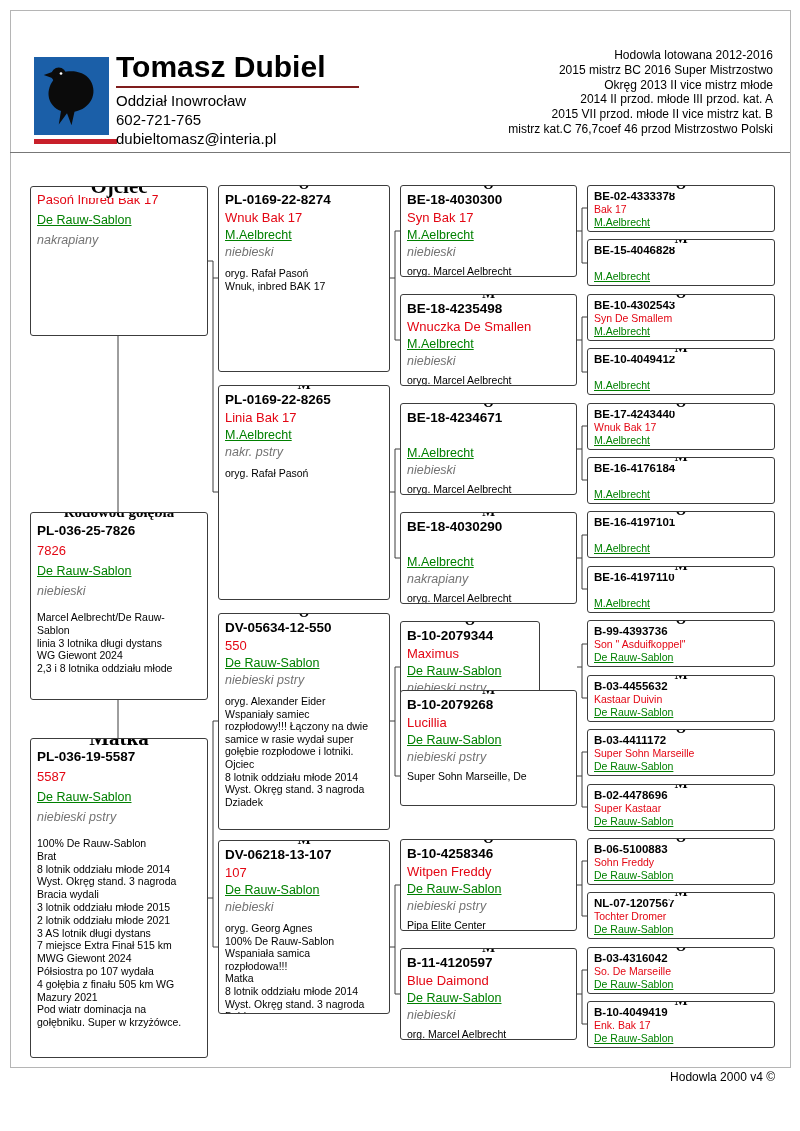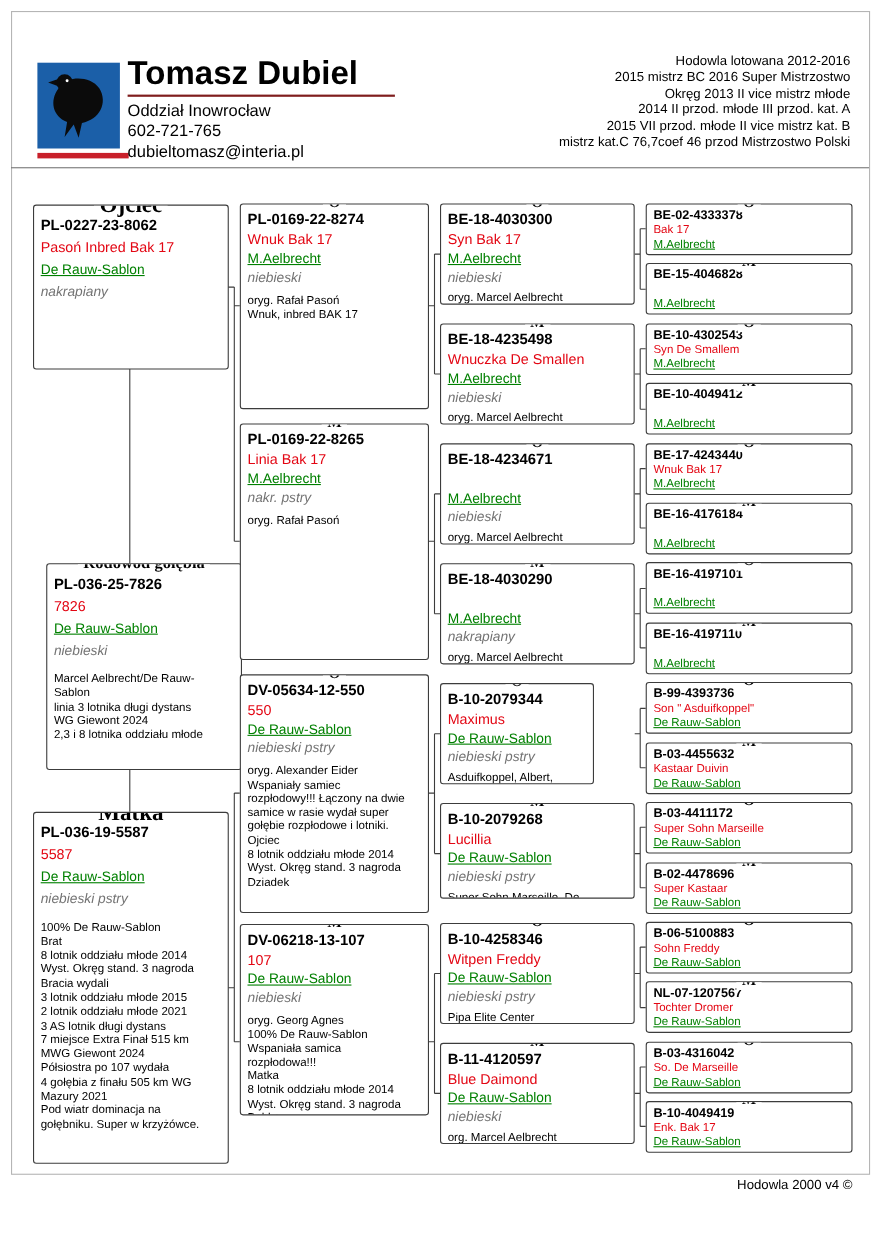--- a/index.html
+++ b/index.html
@@ -90,27 +90,26 @@
     <div>Hodowla lotowana 2012-2016</div>
     <div>2015 mistrz BC 2016 Super Mistrzostwo</div>
     <div>Okręg 2013 II vice mistrz młode</div>
     <div>2014 II przod. młode III przod. kat. A</div>
     <div>2015 VII przod. młode II vice mistrz kat. B</div>
     <div>mistrz kat.C 76,7coef 46 przod Mistrzostwo Polski</div>
   </div>
 
   <div class="box g1" style="left:30px;top:186px;width:178px;height:150px">
     <span class="tag big">Ojciec</span>
-    <div class="ring">PL-0227-23-8062</div>
     <div class="rname">Pasoń Inbred Bak 17</div>
     <div class="strain">De Rauw-Sablon</div>
     <div class="pcolor">nakrapiany</div>
   </div>
 
-  <div class="box g1" style="left:42px;top:512px;width:178px;height:188px">
+  <div class="box g1" style="left:30px;top:512px;width:178px;height:188px">
     <span class="tag mid">Rodowód gołębia</span>
     <div class="ring">PL-036-25-7826</div>
     <div class="rname">7826</div>
     <div class="strain">De Rauw-Sablon</div>
     <div class="pcolor">niebieski</div>
     <div class="desc">Marcel Aelbrecht/De Rauw-
 Sablon
 linia 3 lotnika długi dystans
 WG Giewont 2024
 2,3 i 8 lotnika oddziału młode</div>
@@ -222,21 +221,21 @@
     <div class="desc">oryg. Marcel Aelbrecht</div>
   </div>
   <div class="box g3" style="left:400px;top:621px;width:140px;height:92px">
     <span class="tag">O</span>
     <div class="ring">B-10-2079344</div>
     <div class="rname">Maximus</div>
     <div class="strain">De Rauw-Sablon</div>
     <div class="pcolor">niebieski pstry</div>
     <div class="desc">Asduifkoppel, Albert, Paula,</div>
   </div>
-  <div class="box g3" style="left:400px;top:730px;width:177px;height:87px">
+  <div class="box g3" style="left:400px;top:690px;width:177px;height:116px">
     <span class="tag">M</span>
     <div class="ring">B-10-2079268</div>
     <div class="rname">Lucillia</div>
     <div class="strain">De Rauw-Sablon</div>
     <div class="pcolor">niebieski pstry</div>
     <div class="desc">Super Sohn Marseille, De</div>
   </div>
   <div class="box g3" style="left:400px;top:839px;width:177px;height:92px">
     <span class="tag">O</span>
     <div class="ring">B-10-4258346</div>

